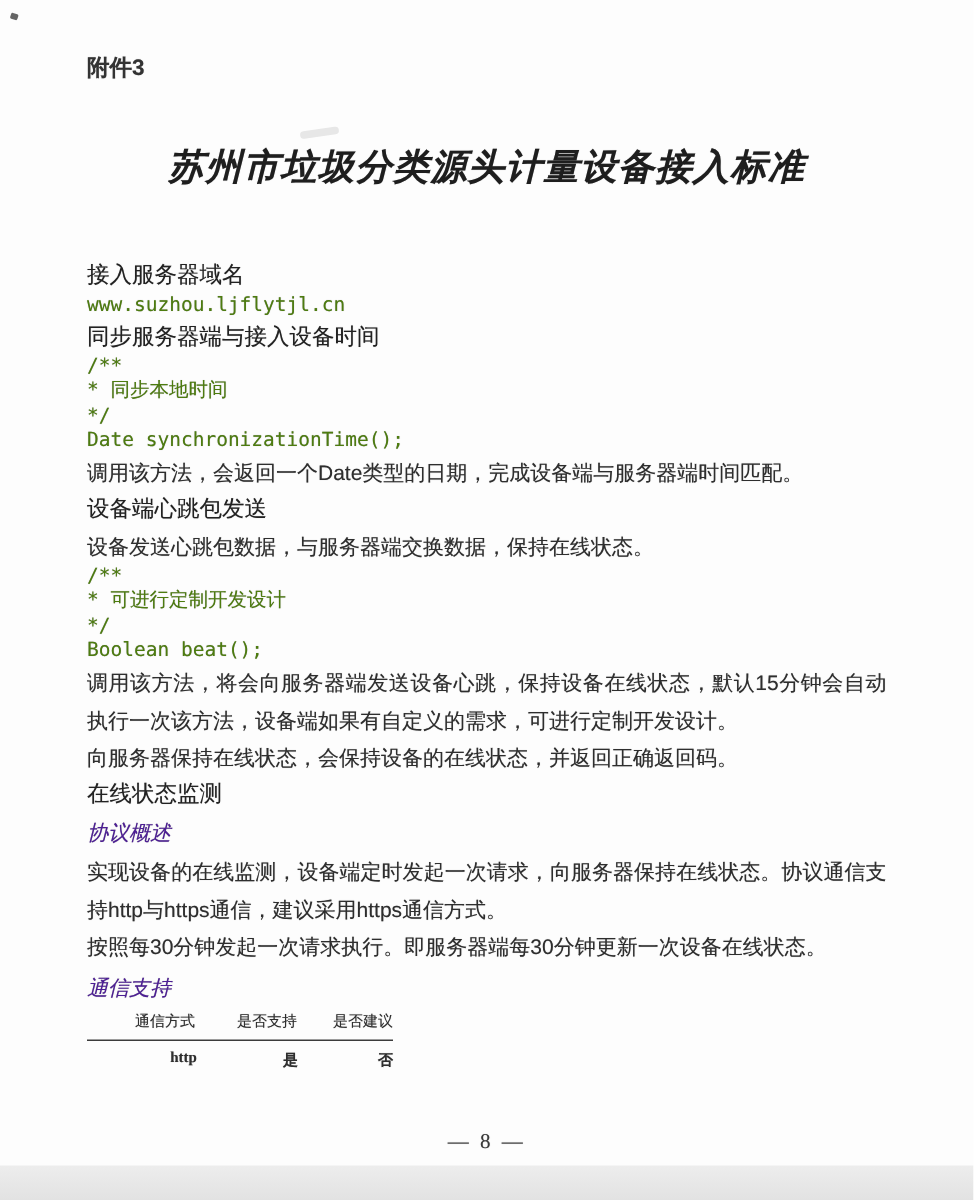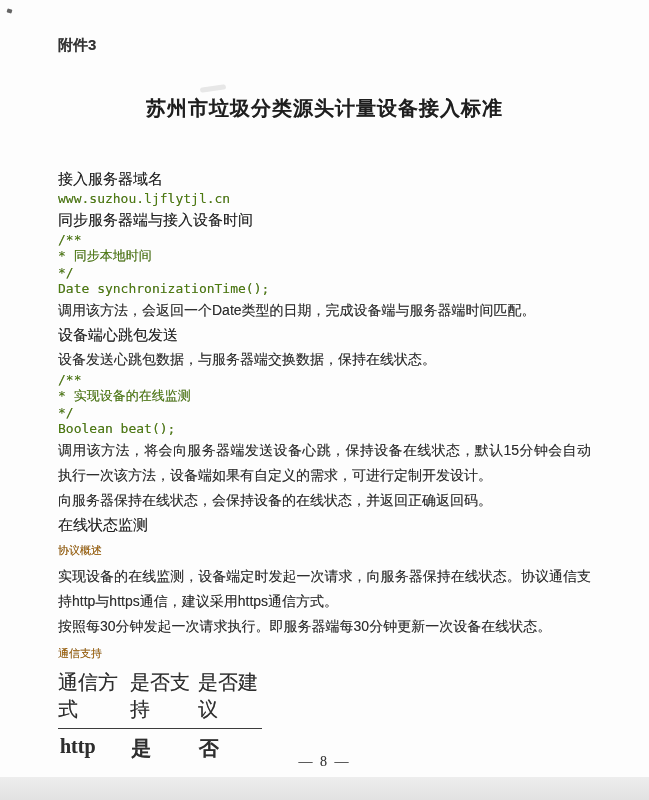--- a/index.html
+++ b/index.html
@@ -28,23 +28,24 @@
     font-size: 15px;
     font-weight: 600;
     color: #333;
   }
 
   .doc-title {
     margin-top: 40px;
     text-align: center;
     font-family: "Liberation Serif", serif;
     font-weight: 700;
-    font-size: 20px;
+    font-size: 24px;
     letter-spacing: 1px;
     color: #1e1e1e;
+    font-style: italic;
   }
 
   .content { margin-top: 46px; }
 
   .blk-h {
     font-size: 15px;
     font-weight: 400;
     line-height: 22px;
     color: #222;
     margin: 1px 0;
@@ -59,30 +60,32 @@
 
   .blk-code {
     font-family: "DejaVu Sans Mono", monospace;
     font-size: 13px;
     line-height: 16.5px;
     color: #4d7c0f;
     white-space: pre;
   }
 
   .blk-i {
-    font-size: 11px;
+    font-size: 14px;
+    font-style: italic;
     line-height: 24px;
     margin: 2px 0;
-    color: #a16207;
+    color: #4c1d95;
   }
 
   .tbl {
     margin-top: 4px;
-    font-size: 20px;
+    font-size: 10px;
     color: #2e2e2e;
+    text-align: right;
   }
   .tbl-header {
     display: flex;
     width: 204px;
     border-bottom: 1.5px solid #3c3c3c;
     padding-bottom: 5px;
   }
   .tbl-row {
     display: flex;
     width: 204px;
@@ -158,21 +161,21 @@
       <div class="blk-code">www.suzhou.ljflytjl.cn</div>
       <div class="blk-h">同步服务器端与接入设备时间</div>
       <div class="blk-code">/**</div>
       <div class="blk-code">* 同步本地时间</div>
       <div class="blk-code">*/</div>
       <div class="blk-code">Date synchronizationTime();</div>
       <div class="blk-p">调用该方法，会返回一个Date类型的日期，完成设备端与服务器端时间匹配。</div>
       <div class="blk-h">设备端心跳包发送</div>
       <div class="blk-p">设备发送心跳包数据，与服务器端交换数据，保持在线状态。</div>
       <div class="blk-code">/**</div>
-      <div class="blk-code">* 实现设备的在线监测</div>
+      <div class="blk-code">* 可进行定制开发设计</div>
       <div class="blk-code">*/</div>
       <div class="blk-code">Boolean beat();</div>
       <div class="blk-p">调用该方法，将会向服务器端发送设备心跳，保持设备在线状态，默认15分钟会自动执行一次该方法，设备端如果有自定义的需求，可进行定制开发设计。</div>
       <div class="blk-p">向服务器保持在线状态，会保持设备的在线状态，并返回正确返回码。</div>
       <div class="blk-h">在线状态监测</div>
       <div class="blk-i">协议概述</div>
       <div class="blk-p">实现设备的在线监测，设备端定时发起一次请求，向服务器保持在线状态。协议通信支持http与https通信，建议采用https通信方式。</div>
       <div class="blk-p">按照每30分钟发起一次请求执行。即服务器端每30分钟更新一次设备在线状态。</div>
       <div class="blk-i">通信支持</div>
 

